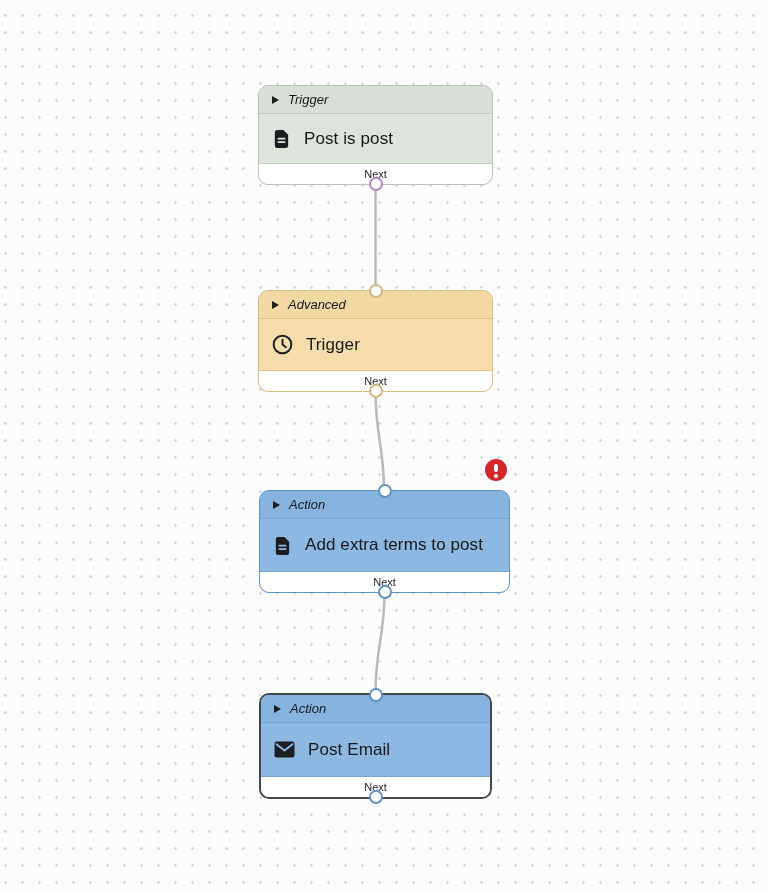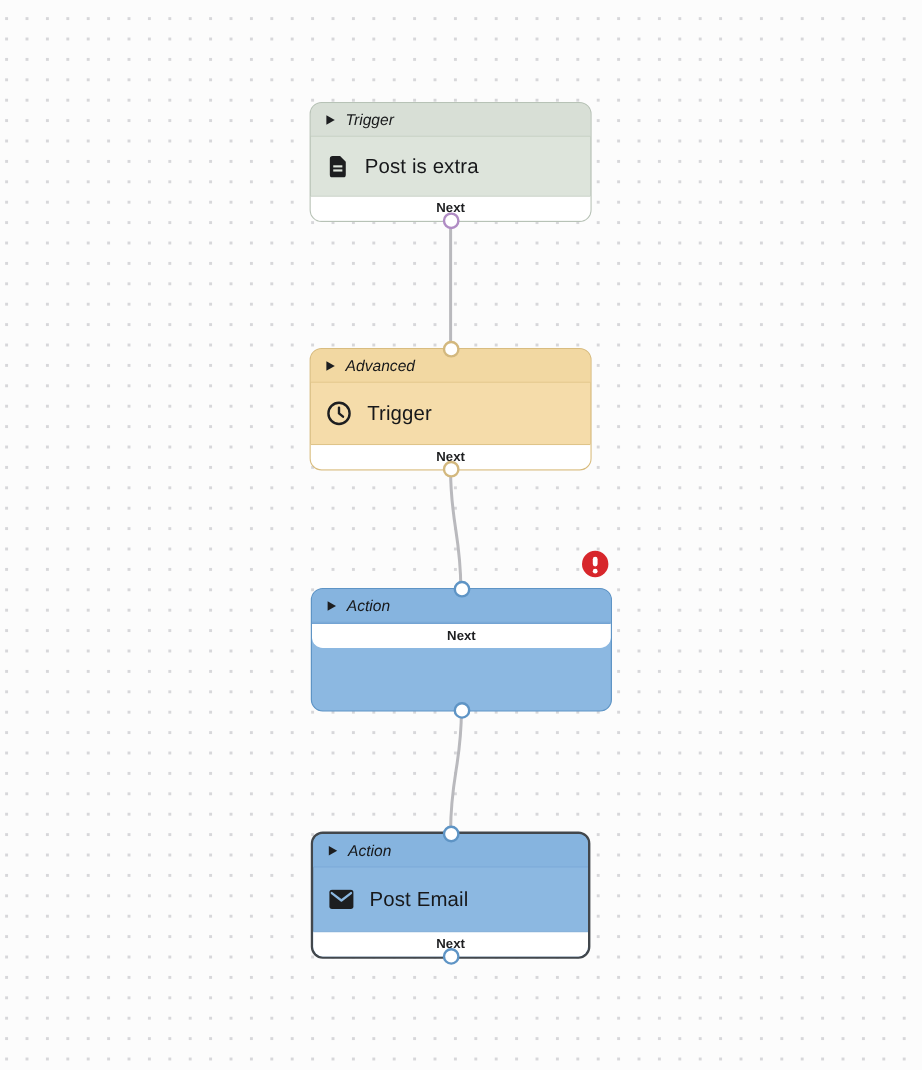--- a/index.html
+++ b/index.html
@@ -19,21 +19,21 @@
   .node-header{
     display:flex;align-items:center;gap:9px;height:28px;padding:0 13px;
     font-size:13px;font-weight:400;border-bottom:1px solid;border-radius:9px 9px 0 0;font-style:italic;
   }
   .tri{width:0;height:0;border-left:7px solid #1d1e20;border-top:4.5px solid transparent;border-bottom:4.5px solid transparent;flex:0 0 auto;}
   .node-body{flex:1;display:flex;align-items:center;gap:13px;padding:0 13px;font-size:17px;letter-spacing:.1px;}
   .node-body .ic{display:flex;align-items:center;flex:0 0 auto;}
   .node-footer{
     height:21px;background:#ffffff;border-top:1px solid;border-radius:0 0 9px 9px;
     display:flex;align-items:center;justify-content:center;
-    font-size:11px;font-weight:700;color:#1d1e20;position:relative;
+    font-size:11px;font-weight:400;color:#1d1e20;position:relative;
   }
   .handle{
     position:absolute;left:50%;transform:translateX(-50%);
     width:14px;height:14px;border-radius:50%;background:#fff;border:2px solid;z-index:3;
   }
   .handle.top{top:-7px;}
   .handle.bottom{bottom:-7px;}
 
   
   .n1{left:258px;top:85px;width:235px;height:100px;background:#dde4db;border-color:#b7c2b6;}
@@ -81,21 +81,21 @@
       <span>Trigger</span>
     </div>
     <div class="node-body">
       <span class="ic">
         <svg width="19" height="19" viewBox="0 0 20 20">
           <path d="M5.5 1h6.5l5 5v11.5A2.5 2.5 0 0 1 14.5 20h-9A2.5 2.5 0 0 1 3 17.5v-14A2.5 2.5 0 0 1 5.5 1z" fill="#1d1e20"></path>
           <rect x="6" y="9.2" width="8" height="1.9" fill="#dde4db"></rect>
           <rect x="6" y="12.8" width="8" height="1.9" fill="#dde4db"></rect>
         </svg>
       </span>
-      <span>Post is extra</span>
+      <span>Post is post</span>
     </div>
     <div class="node-footer">
       <span>Next</span>
     </div>
     <span class="handle bottom"></span>
   </div>
 
   <div class="node n2">
     <div class="node-header">
       <span class="tri"></span>
@@ -119,20 +119,30 @@
 
   <div class="node n3">
     <div class="error-badge">
       <span class="bar"></span>
       <span class="dot"></span>
     </div>
     <div class="node-header">
       <span class="tri"></span>
       <span>Action</span>
     </div>
+    <div class="node-body">
+      <span class="ic">
+        <svg width="19" height="19" viewBox="0 0 20 20">
+          <path d="M5.5 1h6.5l5 5v11.5A2.5 2.5 0 0 1 14.5 20h-9A2.5 2.5 0 0 1 3 17.5v-14A2.5 2.5 0 0 1 5.5 1z" fill="#1d1e20"></path>
+          <rect x="6" y="9.2" width="8" height="1.9" fill="#8cb8e1"></rect>
+          <rect x="6" y="12.8" width="8" height="1.9" fill="#8cb8e1"></rect>
+        </svg>
+      </span>
+      <span>Add extra terms to post</span>
+    </div>
     <div class="node-footer">
       <span>Next</span>
     </div>
     <span class="handle top"></span>
     <span class="handle bottom"></span>
   </div>
 
   <div class="node n4">
     <div class="node-header">
       <span class="tri"></span>

